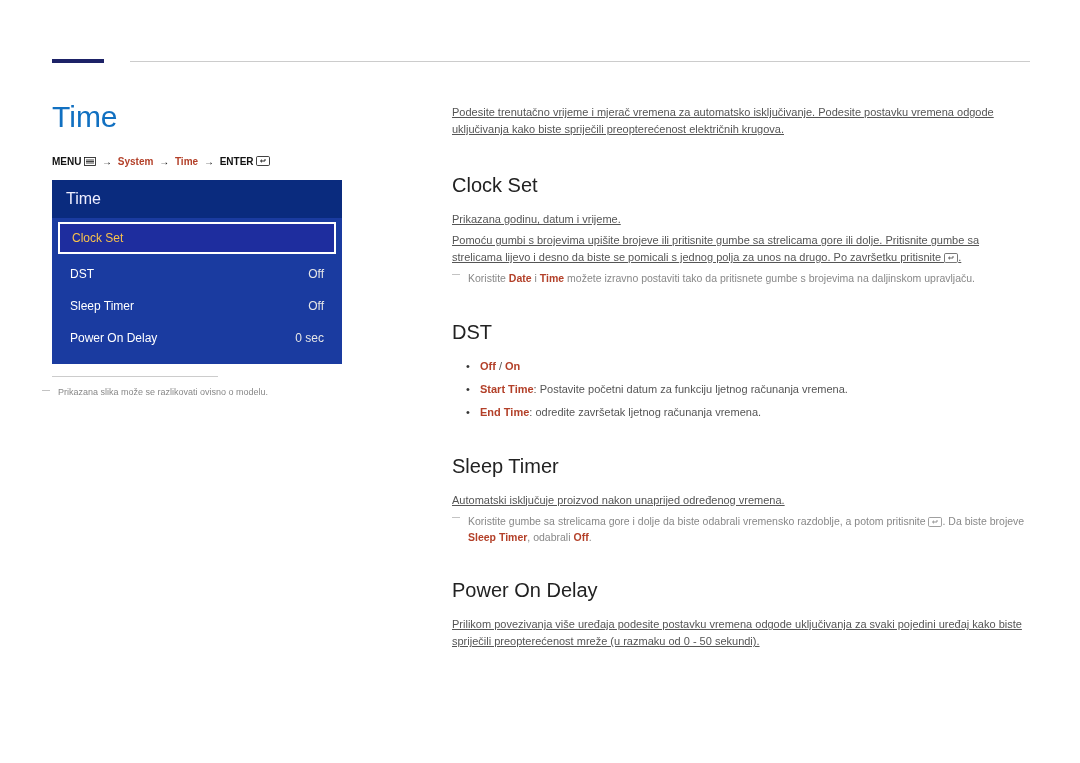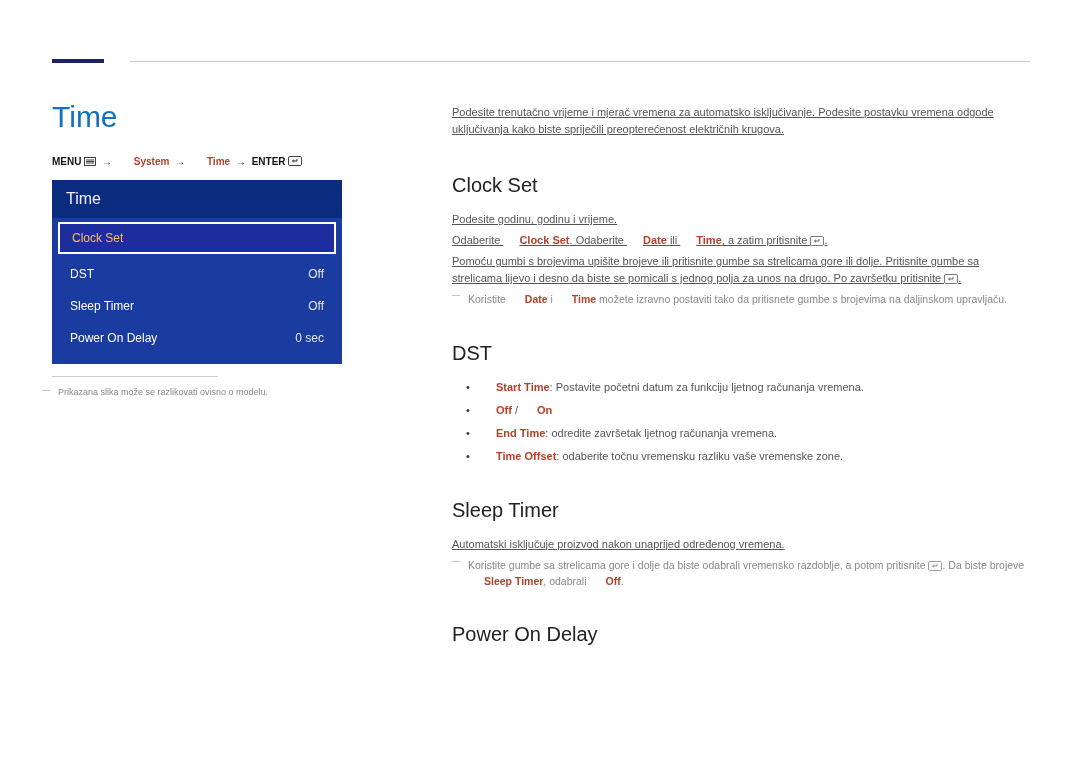--- a/index.html
+++ b/index.html
@@ -139,21 +139,21 @@
   }
   .note-line::before {
     content: "―";
     position: absolute;
     left: 0;
     top: -2px;
     font-size: 8px;
     color: #888;
   }
 
-  .accent { color: #b34029; font-weight: bold; margin-left: 16px; }
+  .accent { color: #b34029; font-weight: bold; }
   .bold { font-weight: bold; color: #222; }
 
   ul.bullets {
     list-style: none;
     margin: 6px 0 0 0;
     padding:0;
   }
   ul.bullets li {
     position: relative;
     padding-left: 28px;
@@ -230,57 +230,49 @@
 <div class="panel-note-rule"></div>
 <div class="panel-note">
   <span class="txt">Prikazana slika može se razlikovati ovisno o modelu.</span>
 </div>
 
 <div class="content">
 
   <p>Podesite trenutačno vrijeme i mjerač vremena za automatsko isključivanje. Podesite postavku vremena odgode uključivanja kako biste spriječili preopterećenost električnih krugova.</p>
 
   <h2>Clock Set</h2>
-  <p>Podesite godinu, godinu i vrijeme.</p>
-  <p>
-    <span>Odaberite </span><span class="accent">Clock Set</span><span>. Odaberite </span><span class="accent">Date</span><span> ili </span><span class="accent">Time</span><span>, a zatim pritisnite </span><span class="enter-glyph"><svg width="14" height="10" viewBox="0 0 14 10">
-          <rect x="0.5" y="0.5" width="13" height="9" rx="1.2" fill="none" stroke="#555" stroke-width="0.8"></rect>
-          <path d="M9 3 L9 5 L5 5 M6 3.7 L4.4 5 L6 6.3" fill="none" stroke="#555" stroke-width="0.9"></path>
-        </svg></span><span>.</span>
-  </p>
+  <p>Prikazana godinu, datum i vrijeme.</p>
   <p>
     <span>Pomoću gumbi s brojevima upišite brojeve ili pritisnite gumbe sa strelicama gore ili dolje. Pritisnite gumbe sa strelicama lijevo i desno da biste se pomicali s jednog polja za unos na drugo. Po završetku pritisnite </span><span class="enter-glyph"><svg width="14" height="10" viewBox="0 0 14 10">
           <rect x="0.5" y="0.5" width="13" height="9" rx="1.2" fill="none" stroke="#555" stroke-width="0.8"></rect>
           <path d="M9 3 L9 5 L5 5 M6 3.7 L4.4 5 L6 6.3" fill="none" stroke="#555" stroke-width="0.9"></path>
         </svg></span><span>.</span>
   </p>
   <div class="note-line">
     <span>Koristite </span><span class="accent">Date</span><span> i </span><span class="accent">Time</span><span> možete izravno postaviti tako da pritisnete gumbe s brojevima na daljinskom upravljaču.</span>
   </div>
 
   <h2>DST</h2>
   <ul class="bullets">
     <li>
+      <span class="accent">Off</span><span> / </span><span class="accent">On</span>
+    </li>
+    <li>
       <span class="accent">Start Time</span><span>: Postavite početni datum za funkciju ljetnog računanja vremena.</span>
     </li>
     <li>
-      <span class="accent">Off</span><span> / </span><span class="accent">On</span>
-    </li>
-    <li>
       <span class="accent">End Time</span><span>: odredite završetak ljetnog računanja vremena.</span>
-    </li>
-    <li>
-      <span class="accent">Time Offset</span><span>: odaberite točnu vremensku razliku vaše vremenske zone.</span>
     </li>
   </ul>
 
   <h2>Sleep Timer</h2>
   <p>Automatski isključuje proizvod nakon unaprijed određenog vremena.</p>
   <div class="note-line">
     <span>Koristite gumbe sa strelicama gore i dolje da biste odabrali vremensko razdoblje, a potom pritisnite </span><span class="enter-glyph"><svg width="14" height="10" viewBox="0 0 14 10">
           <rect x="0.5" y="0.5" width="13" height="9" rx="1.2" fill="none" stroke="#888" stroke-width="0.8"></rect>
           <path d="M9 3 L9 5 L5 5 M6 3.7 L4.4 5 L6 6.3" fill="none" stroke="#888" stroke-width="0.9"></path>
         </svg></span><span>. Da biste brojeve </span><span class="accent">Sleep Timer</span><span>, odabrali </span><span class="accent">Off</span><span>.</span>
   </div>
 
   <h2>Power On Delay</h2>
+  <p>Prilikom povezivanja više uređaja podesite postavku vremena odgode uključivanja za svaki pojedini uređaj kako biste spriječili preopterećenost mreže (u razmaku od 0 - 50 sekundi).</p>
 
 </div>
 
 </body></html>

